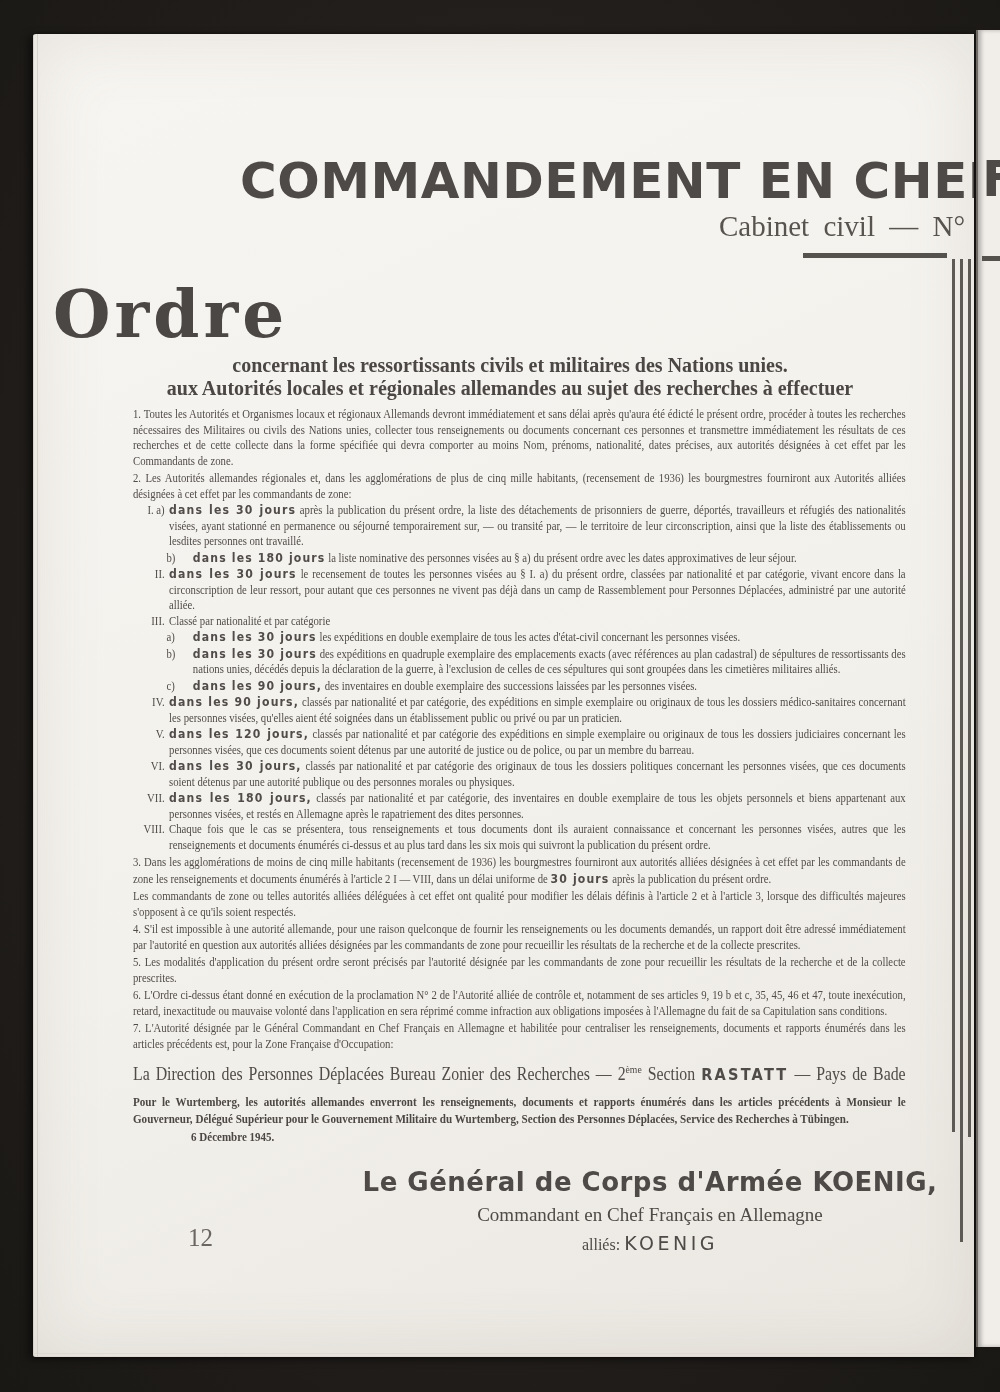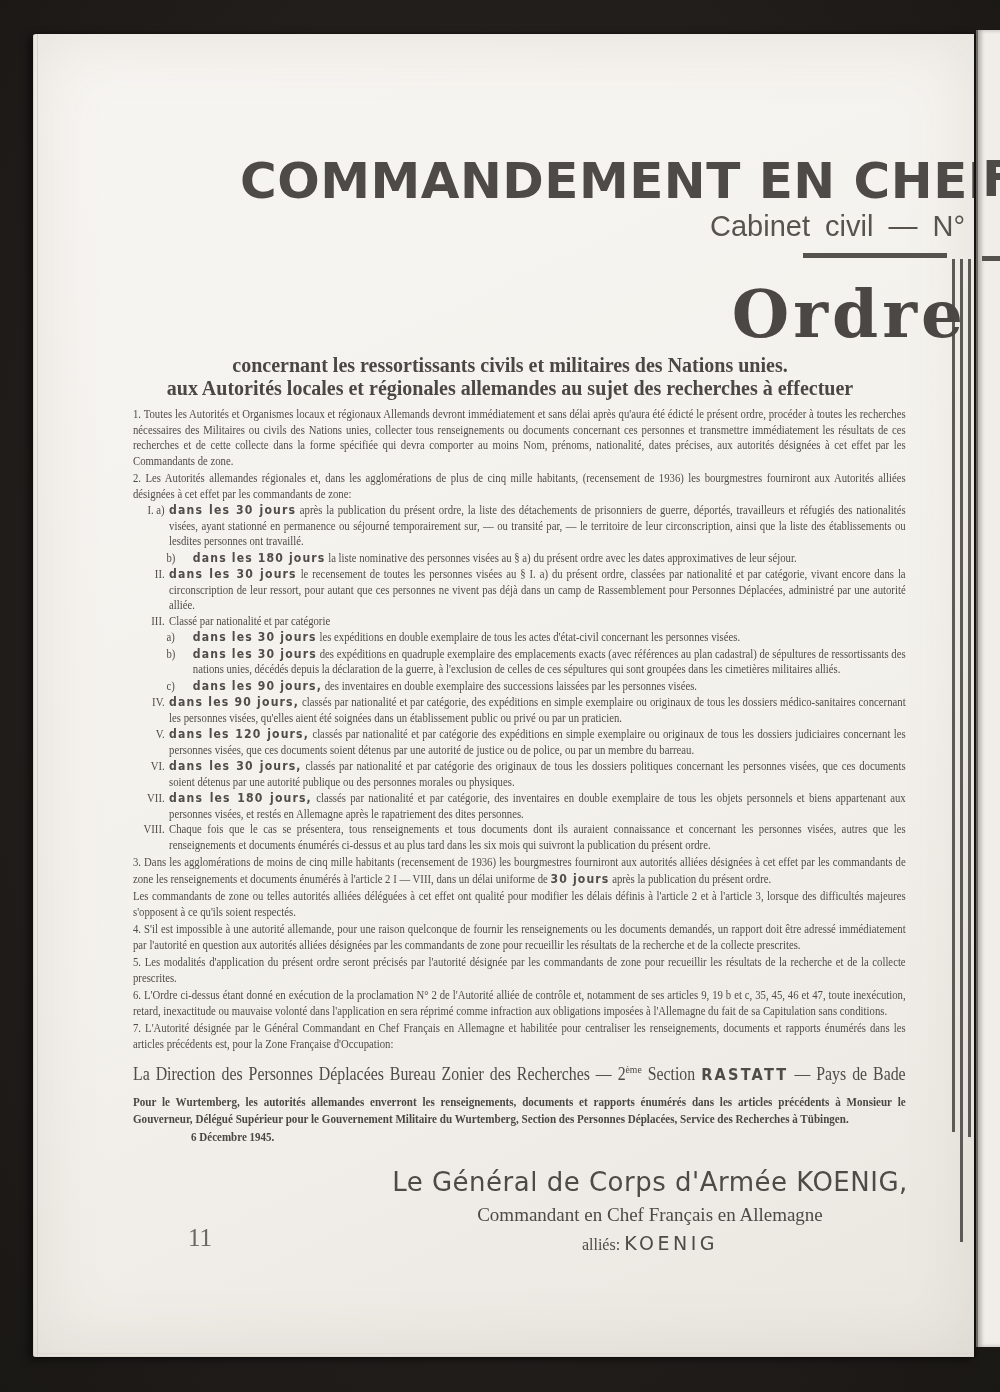--- a/index.html
+++ b/index.html
@@ -42,31 +42,31 @@
   }
   .frag-rule{position:absolute;left:4px;top:226px;width:20px;height:5px;background:#55514d;}
   
   .cmd-title{
     position:absolute;left:207px;top:118px;white-space:nowrap;
     font-family:"DejaVu Sans",sans-serif;font-weight:bold;font-size:50px;
     letter-spacing:.5px;color:#4e4a47;
   }
   .cabinet{
     position:absolute;right:9px;top:176px;white-space:nowrap;
-    font-family:Liberation Sans, sans-serif;font-size:29px;word-spacing:7px;
+    font-family:Liberation Serif, serif;font-size:29px;word-spacing:7px;
     color:#57534f;
   }
   .cab-rule{position:absolute;left:770px;top:219px;width:144px;height:5px;background:#55514d;}
   .vl{position:absolute;width:3px;background:#5d5955;top:225px;}
   .vl1{left:919px;height:873px;}
   .vl2{left:927px;height:983px;}
   .vl3{left:935px;height:878px;}
   
   .ordre{
-    position:absolute;left:20px;top:241px;width:914px;text-align:right;
+    position:absolute;left:20px;top:241px;width:914px;text-align:left;
     font-family:"DejaVu Serif",serif;font-weight:bold;font-size:66px;letter-spacing:4px;
     color:#4b4744;
   }
   .subtitle{
     position:absolute;left:60px;top:320px;width:834px;text-align:center;
     font-family:"Liberation Serif",serif;font-weight:bold;font-size:20px;line-height:23px;
     color:#4b4744;
   }
   
   .body{
@@ -86,21 +86,21 @@
   .direction{
     margin-top:6px;font-size:18px;line-height:22px;color:#4f4b48;
     text-align:justify;text-align-last:justify;
   }
   .direction sup{font-size:11px;}
   .rastatt{font-family:"DejaVu Sans",sans-serif;font-weight:bold;font-size:16.5px;letter-spacing:2.5px;}
   .wurtemberg{margin-top:8px;font-weight:bold;font-size:12.6px;line-height:16.5px;color:#4b4744;}
   .dateline{margin-top:3px;padding-left:66px;font-weight:bold;font-size:12.5px;color:#4b4744;}
   
   .sig{position:absolute;left:287px;top:1133px;width:660px;text-align:center;color:#4e4a47;}
-  .sig1{font-family:"DejaVu Sans",sans-serif;font-weight:normal;font-size:26px;letter-spacing:.5px;}
+  .sig1{font-family:"DejaVu Sans",sans-serif;font-weight:bold;font-size:26px;letter-spacing:.5px;}
   .sig2{margin-top:7px;font-size:19px;}
   .sig3{margin-top:6px;font-size:16px;}
   .sig3 .name{font-family:"DejaVu Sans",sans-serif;font-weight:normal;font-size:19px;letter-spacing:3.5px;}
   .pagenum{position:absolute;left:155px;top:1190px;font-size:25px;color:#6b6661;}
 </style>
 </head>
 <body>
 
 <div class="page">
 
@@ -145,19 +145,19 @@
     <div class="wurtemberg">Pour le Wurtemberg, les autorités allemandes enverront les renseignements, documents et rapports énumérés dans les articles précédents à Monsieur le Gouverneur, Délégué Supérieur pour le Gouvernement Militaire du Wurtemberg, Section des Personnes Déplacées, Service des Recherches à Tübingen.</div>
     <div class="dateline">6 Décembre 1945.</div>
   </div>
 
   <div class="sig">
     <div class="sig1">Le Général de Corps d'Armée KOENIG,</div>
     <div class="sig2">Commandant en Chef Français en Allemagne</div>
     <div class="sig3"><span>alliés:</span> <span class="name">KOENIG</span></div>
   </div>
 
-  <div class="pagenum">11</div>
+  <div class="pagenum">12</div>
 </div>
 
 <div class="next-page">
   <div class="frag-letter">F</div>
   <div class="frag-rule"></div>
 </div>
 
 </body></html>

